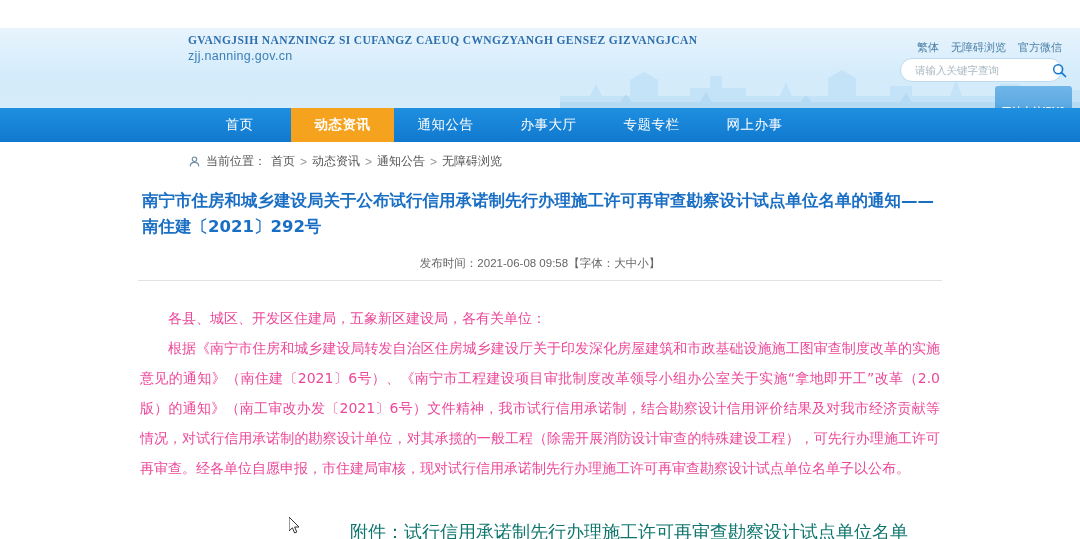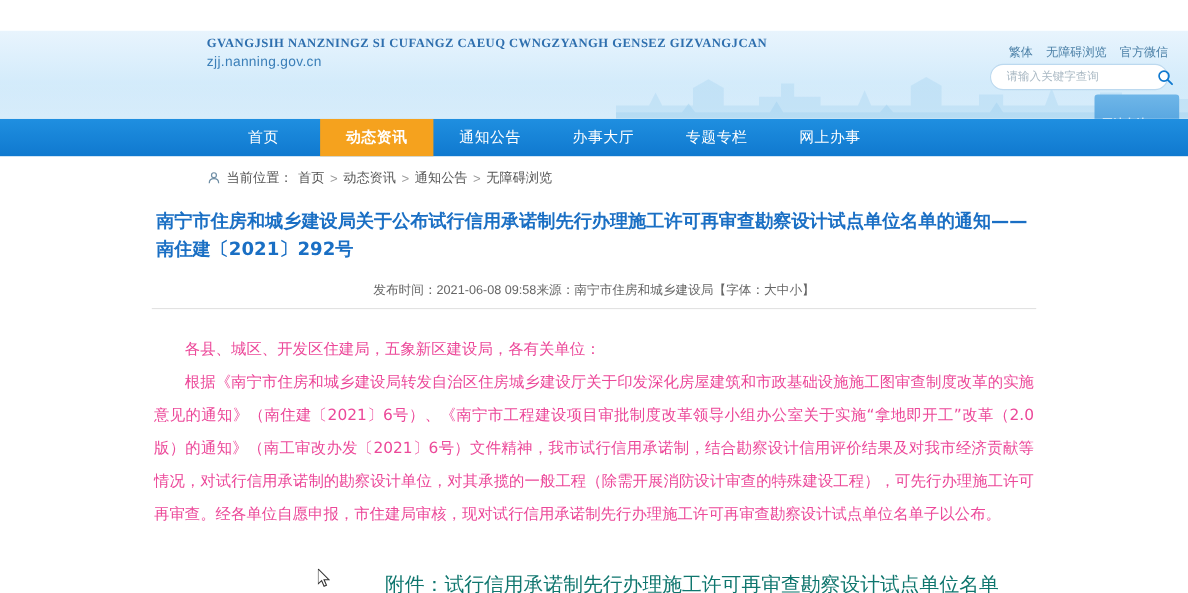--- a/index.html
+++ b/index.html
@@ -258,23 +258,20 @@
   </div>
 
   <div class="content">
 
     <div class="art-title">南宁市住房和城乡建设局关于公布试行信用承诺制先行办理施工许可再审查勘察设计试点单位名单的通知——南住建〔2021〕292号</div>
 
     <div class="meta">
       <span>
         <span>发布时间：</span><span>2021-06-08 09:58</span>
       </span>
-      <span>
-        <span>来源：</span><span>南宁市住房和城乡建设局</span>
-      </span>
       <span class="fontsize">
         <span>【字体：</span><span>大</span><span>中</span><span>小</span><span>】</span>
       </span>
     </div>
 
     <div class="body-text">
       <p class="indent2">各县、城区、开发区住建局，五象新区建设局，各有关单位：</p>
       <p class="indent2">根据《南宁市住房和城乡建设局转发自治区住房城乡建设厅关于印发深化房屋建筑和市政基础设施施工图审查制度改革的实施意见的通知》（南住建〔2021〕6号）、《南宁市工程建设项目审批制度改革领导小组办公室关于实施“拿地即开工”改革（2.0版）的通知》（南工审改办发〔2021〕6号）文件精神，我市试行信用承诺制，结合勘察设计信用评价结果及对我市经济贡献等情况，对试行信用承诺制的勘察设计单位，对其承揽的一般工程（除需开展消防设计审查的特殊建设工程），可先行办理施工许可再审查。经各单位自愿申报，市住建局审核，现对试行信用承诺制先行办理施工许可再审查勘察设计试点单位名单子以公布。</p>
     </div>
 

